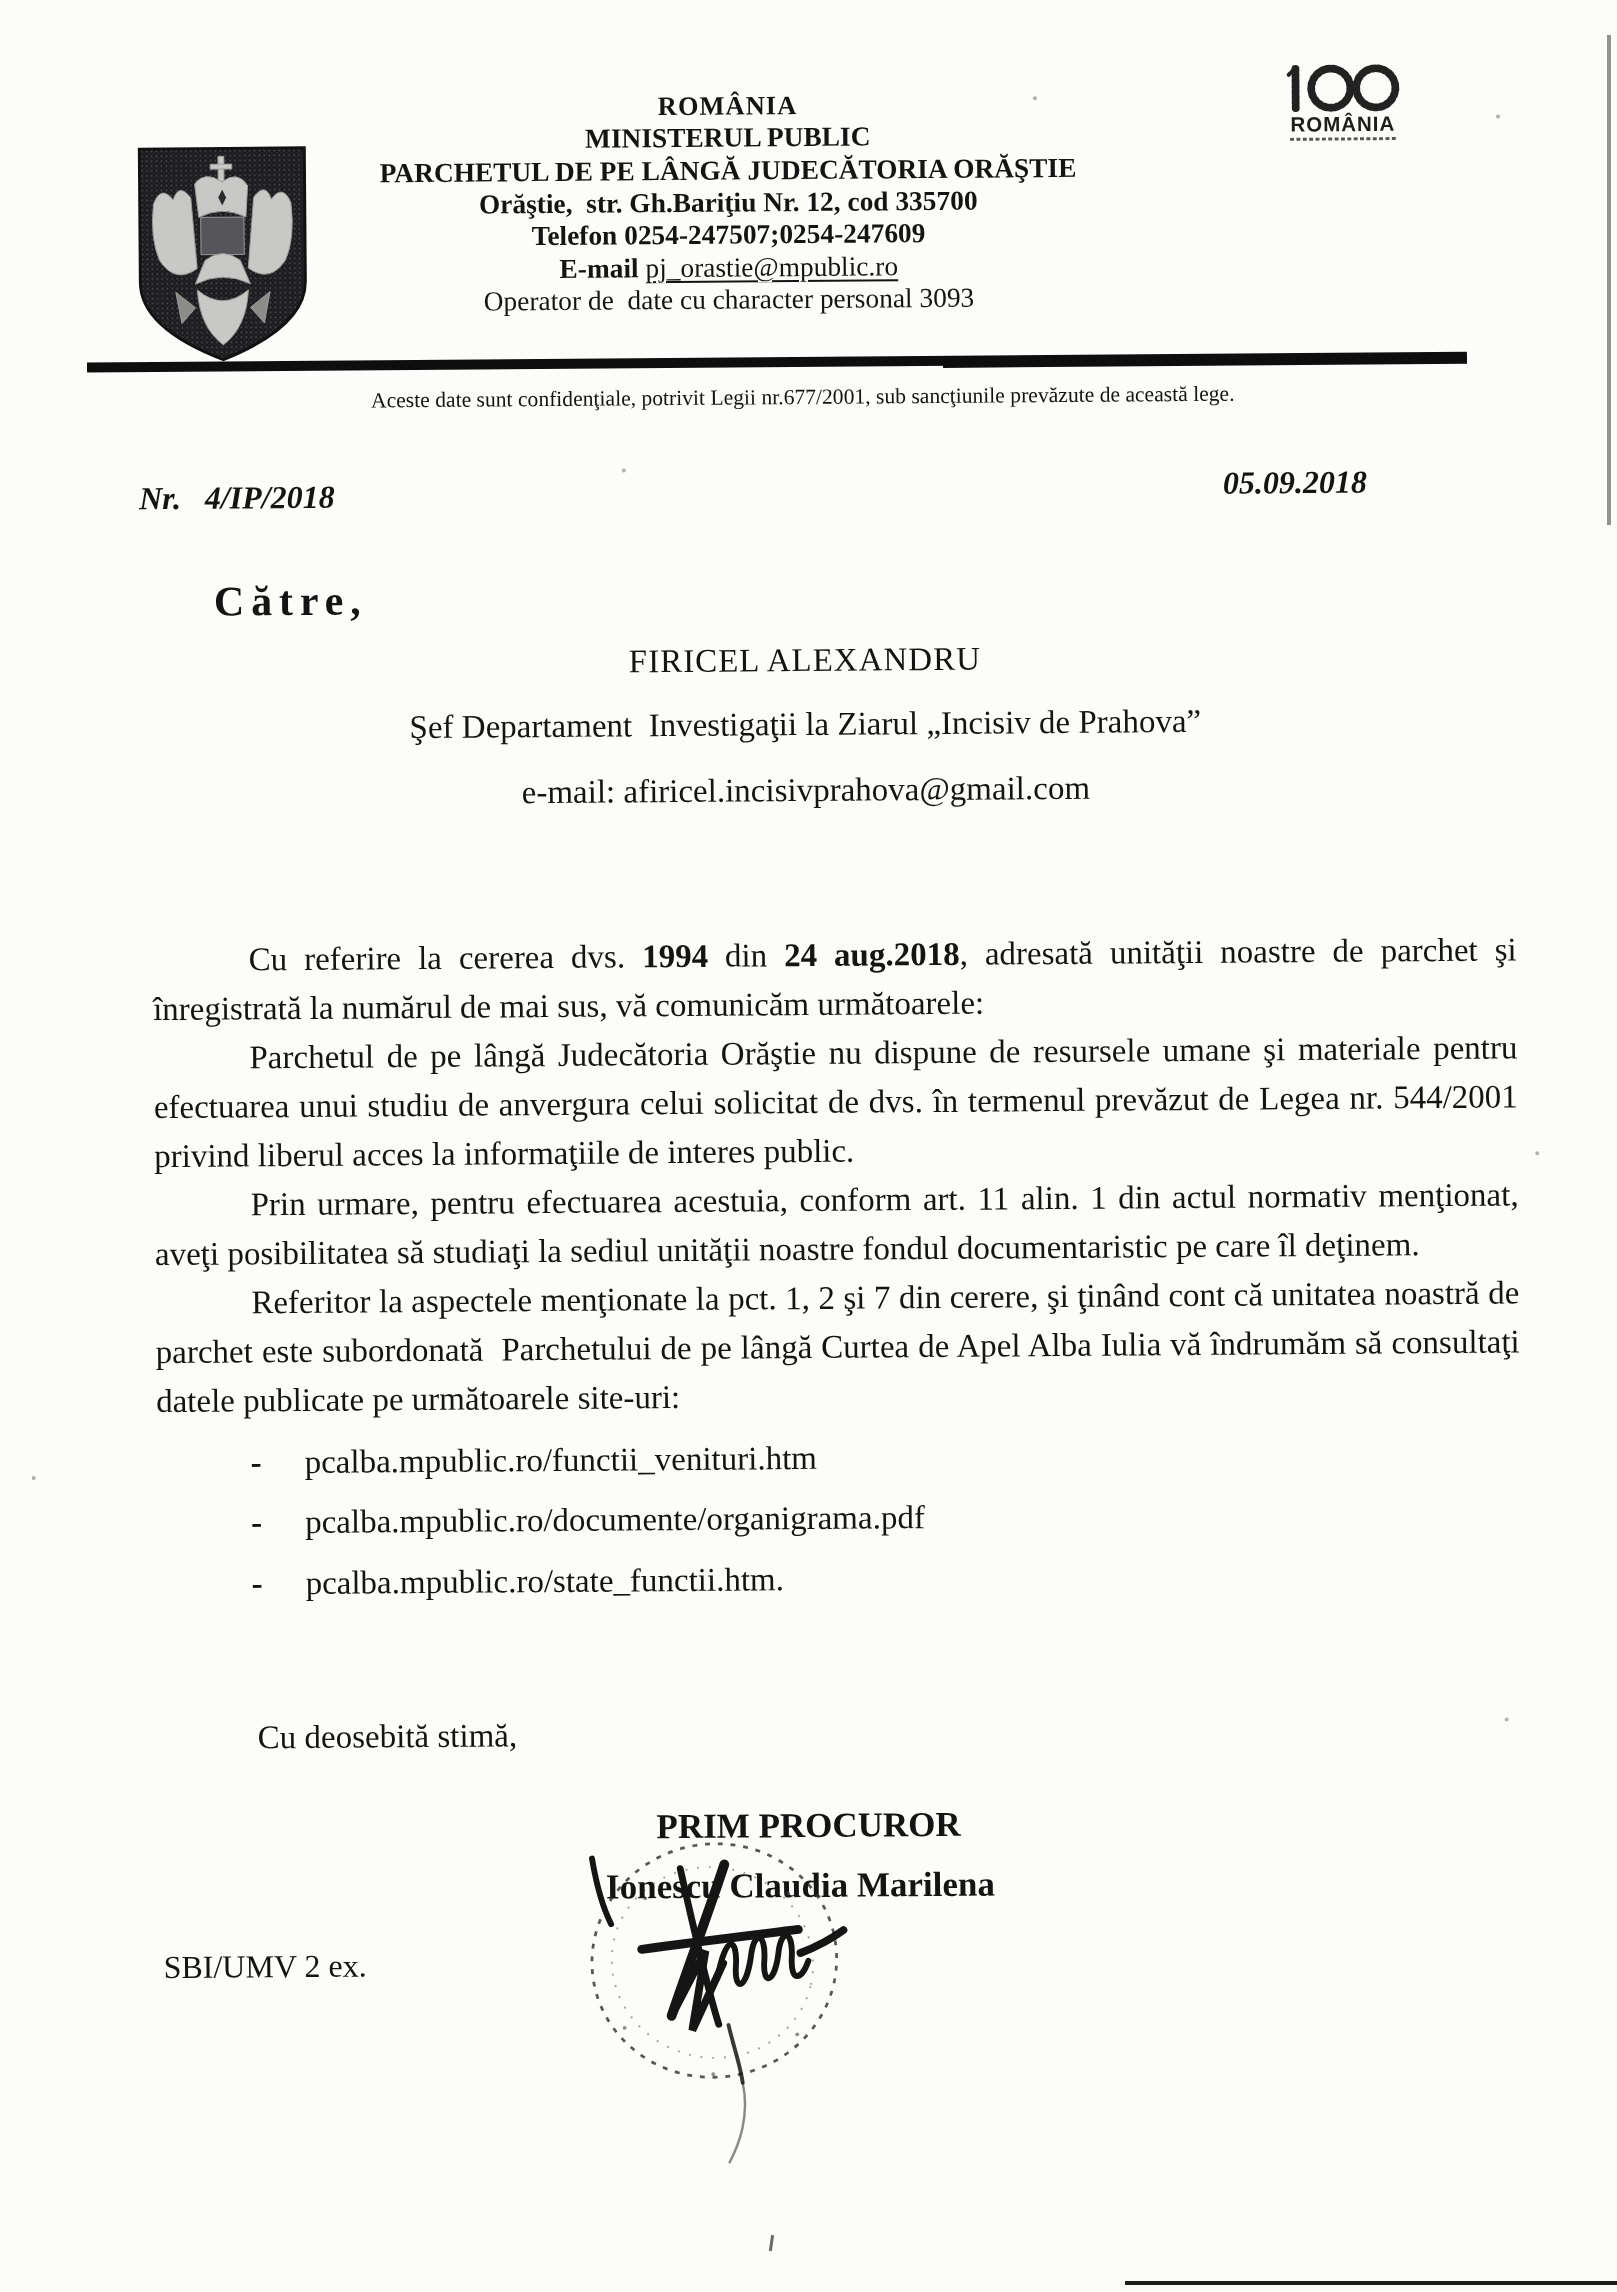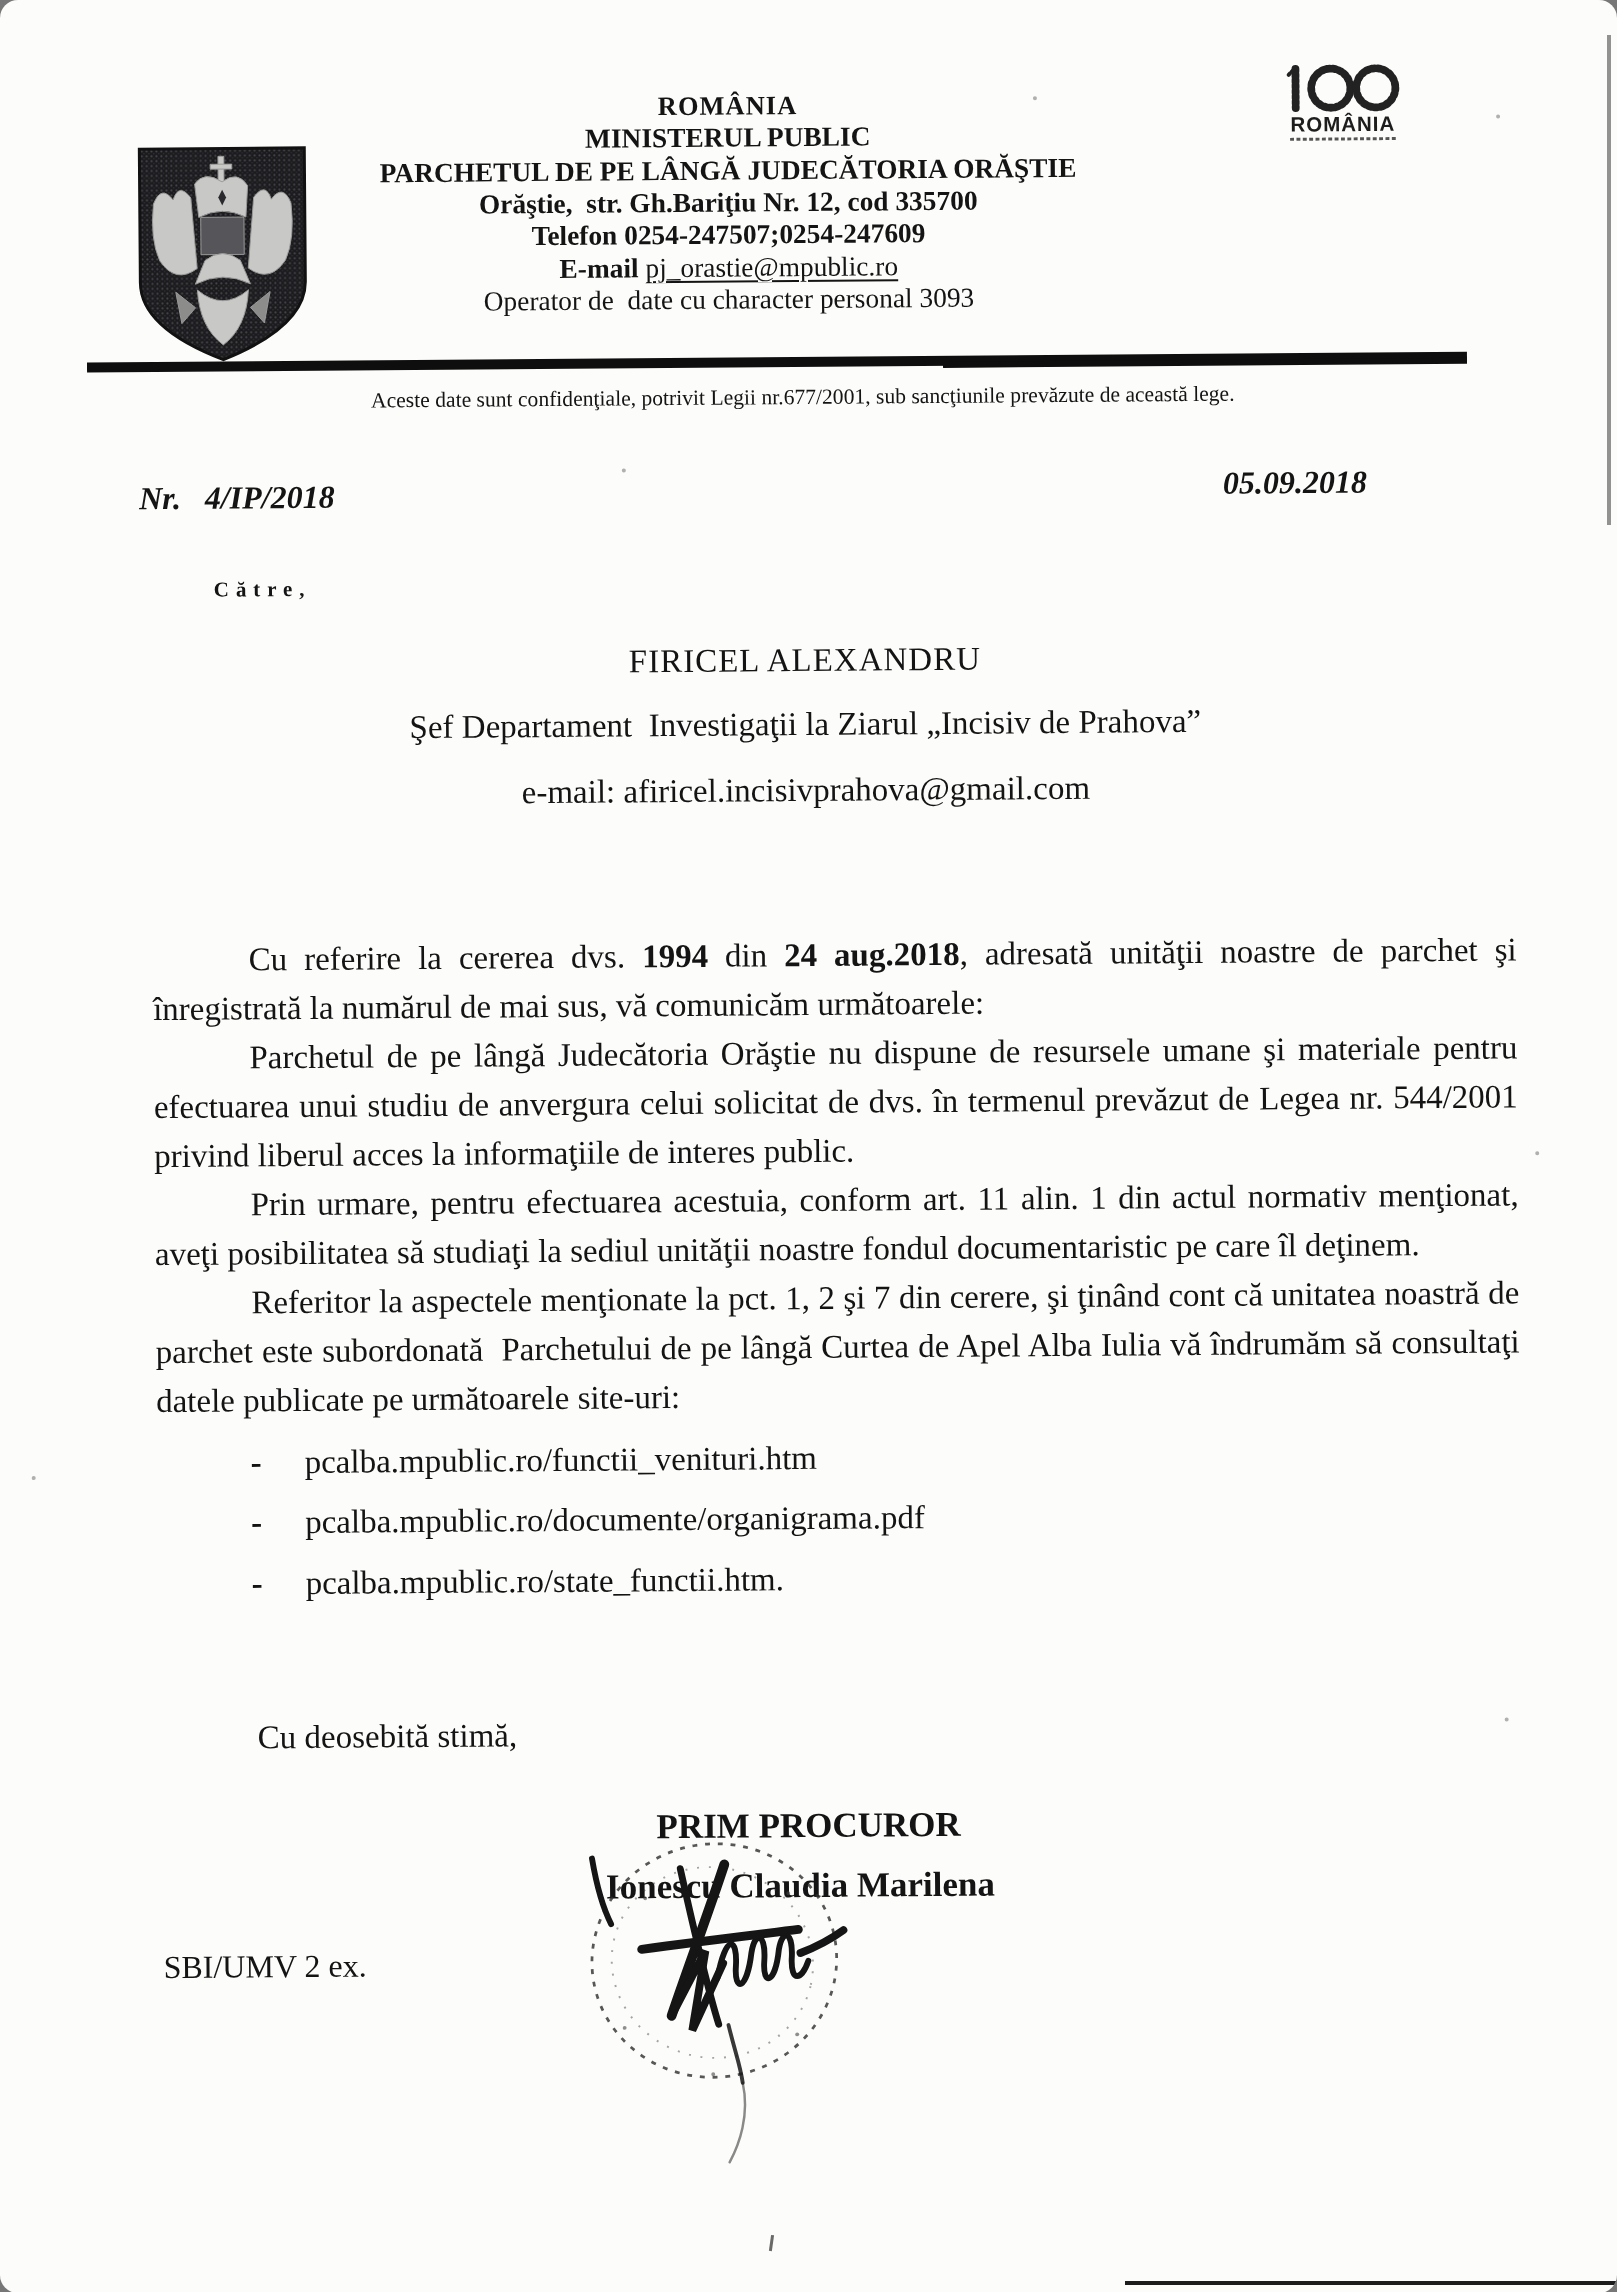--- a/index.html
+++ b/index.html
@@ -1,21 +1,20 @@
 <!DOCTYPE html>
 <html><head>
 <meta charset="utf-8">
 <style>
   html,body { margin:0; padding:0; background:#777; }
   .page {
     position:relative; width:1617px; height:2293px;
     background:#fcfcfa; overflow:hidden;
     font-family:"Liberation Serif","DejaVu Serif",serif;
     color:#141414;
-    border-radius:18px;
   }
   .content { position:absolute; inset:0; transform:rotate(-0.45deg); transform-origin:804px 1127px; }
   .pre { white-space:pre-wrap; }
 
   
   .coat { position:absolute; left:143px; top:140px; width:173px; height:220px; }
   .hdr { position:absolute; left:304px; top:90px; width:863px; text-align:center; line-height:1.18; }
   .hdr .l1 { font-size:26.5px; font-weight:bold; letter-spacing:1px; }
   .hdr .l2 { font-size:27.4px; font-weight:bold; }
   .hdr .l3 { font-size:27.4px; font-weight:bold; }
@@ -28,21 +27,21 @@
 
   .divider { position:absolute; left:93px; top:357px; width:1380px; height:9.8px; background:#0e0e0e; }
   .divider::after { content:""; position:absolute; left:62%; top:5.9px; width:38%; height:5.9px; background:#0e0e0e; }
 
   .confidential { position:absolute; left:0; top:385px; width:1617px; text-align:center; font-size:21.6px; }
 
   
   .refnum { position:absolute; left:144px; top:475px; font-size:32px; font-weight:bold; font-style:italic; }
   .refdate { position:absolute; left:1228px; top:468px; font-size:32px; font-weight:bold; font-style:italic; }
 
-  .salutation { position:absolute; left:218px; top:573px; font-size:21px; font-weight:bold; letter-spacing:6.9px; }
+  .salutation { position:absolute; left:218px; top:573px; font-size:42px; font-weight:bold; letter-spacing:6.9px; }
   .rec-name  { position:absolute; left:0; top:642px; width:1617px; text-align:center; font-size:33px; letter-spacing:1px; }
   .rec-title { position:absolute; left:0; top:706px; width:1617px; text-align:center; font-size:33px; }
   .rec-mail  { position:absolute; left:0; top:772px; width:1617px; text-align:center; font-size:33px; }
 
   
   .body { position:absolute; left:154px; top:931px; width:1364px; font-size:33px; line-height:49px; text-align:justify; }
   .body p { margin:0; text-indent:96px; }
   .links { margin:13.7px 0 0 94px; }
   .link-row { display:flex; line-height:47px; margin-bottom:13.7px; font-size:33px; }
   .link-dash { width:54px; font-weight:bold; }

